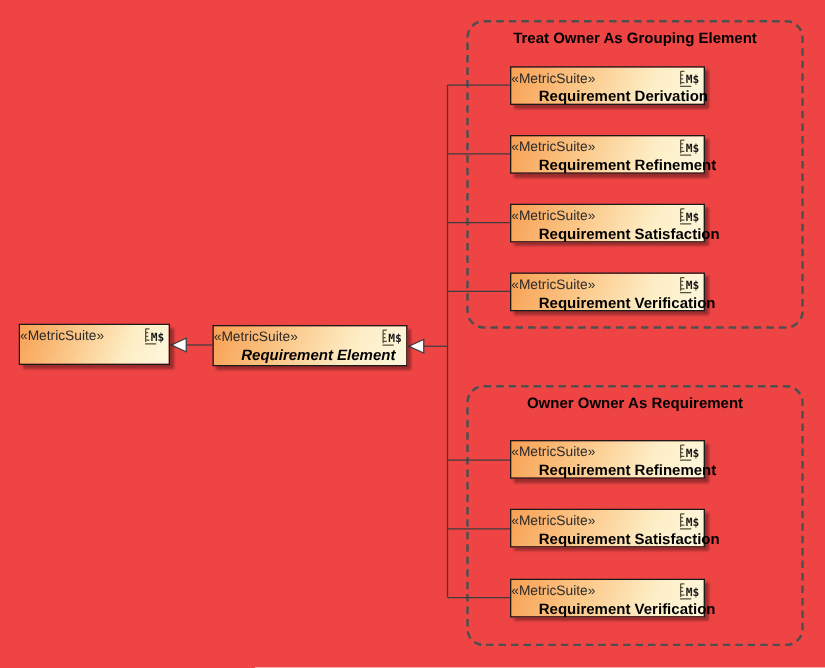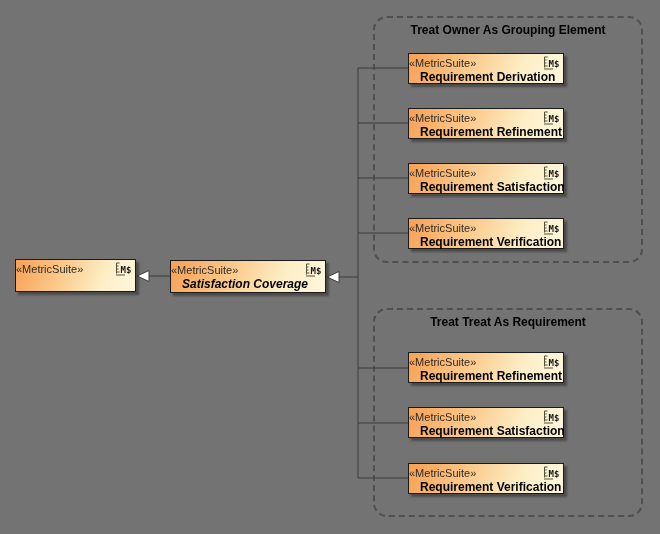--- a/index.html
+++ b/index.html
@@ -1,32 +1,32 @@
 <!DOCTYPE html>
 <html><head>
 <meta charset="utf-8">
 <style>
   html,body { margin:0; padding:0; background:#fff; }
   .canvas {
-    position:relative; width:660px; height:534px; background:#737373;
+    position:relative; width:660px; height:534px; background:#ef4444;
     font-family:"Liberation Sans", sans-serif; overflow:hidden;
   }
   .node {
     position:absolute; box-sizing:border-box;
     border:1px solid #1a1a1a;
     background:linear-gradient(112deg,#f8a053 0%,#fbc98b 38%,#fdeec6 72%,#fef7dd 100%);
     box-shadow:3px 3px 2px rgba(0,0,0,0.35);
   }
   .node .stereo {
     font-size:11px; color:#2b2b2b; text-align:left;
     line-height:14px; padding-top:2px; white-space:nowrap;
   }
   .node .nname {
     font-size:12px; font-weight:bold; color:#000;
-    line-height:14px; padding-left:11px; white-space:nowrap;
+    line-height:14px; padding-left:22px; white-space:nowrap;
   }
   .node.italic .nname { font-style:italic; }
   .ms-icon { position:absolute; top:2px; right:3px; }
   .group {
     position:absolute; box-sizing:border-box;
     border:2px dashed #4f4f4f; border-radius:14px; background:transparent;
   }
   .gtitle {
     position:absolute; left:0; right:0; top:5px; text-align:center;
     font-size:12px; font-weight:bold; color:#000; white-space:nowrap;
@@ -42,21 +42,21 @@
 </style>
 </head>
 <body>
 
 <div class="canvas">
 
   <div class="group" style="left:373px; top:16px; width:270px; height:247px;">
     <div class="gtitle">Treat Owner As Grouping Element</div>
   </div>
   <div class="group" style="left:373px; top:308px; width:270px; height:209px;">
-    <div class="gtitle">Treat Treat As Requirement</div>
+    <div class="gtitle">Owner Owner As Requirement</div>
   </div>
 
   <svg class="wires" width="660" height="534" viewBox="0 0 660 534">
     <path d="M149,276 H170"></path>
     <polygon points="137,276 149,270.5 149,281.5"></polygon>
     <path d="M339,277 H358"></path>
     <polygon points="327,277 339,271.5 339,282.5"></polygon>
     <path d="M358,68 V478"></path>
     <path d="M358,68 H408"></path>
     <path d="M358,123 H408"></path>
@@ -70,21 +70,21 @@
   <div class="node italic" style="left:15px; top:259px; width:121px; height:33px;">
     <div class="stereo">«MetricSuite»</div>
     <svg class="ms-icon" width="18" height="15" viewBox="0 0 18 15">
       <path class="ruler" d="M2.5,1 V11.5 M2.5,1 h3 M2.5,4 h2 M2.5,7 h2 M2.5,10 h3 M2,13 h9" stroke-dasharray="none"></path>
       <text x="6.5" y="10.5">M$</text>
     </svg>
   </div>
 
   <div class="node italic" style="left:170px; top:260px; width:156px; height:33px;">
     <div class="stereo">«MetricSuite»</div>
-    <div class="nname">Satisfaction Coverage</div>
+    <div class="nname">Requirement Element</div>
     <svg class="ms-icon" width="18" height="15" viewBox="0 0 18 15">
       <path class="ruler" d="M2.5,1 V11.5 M2.5,1 h3 M2.5,4 h2 M2.5,7 h2 M2.5,10 h3 M2,13 h9"></path>
       <text x="6.5" y="10.5">M$</text>
     </svg>
   </div>
 
   <div class="node" style="left:408px; top:53px; width:156px; height:31px;">
     <div class="stereo">«MetricSuite»</div>
     <div class="nname">Requirement Derivation</div>
     <svg class="ms-icon" width="18" height="15" viewBox="0 0 18 15">

